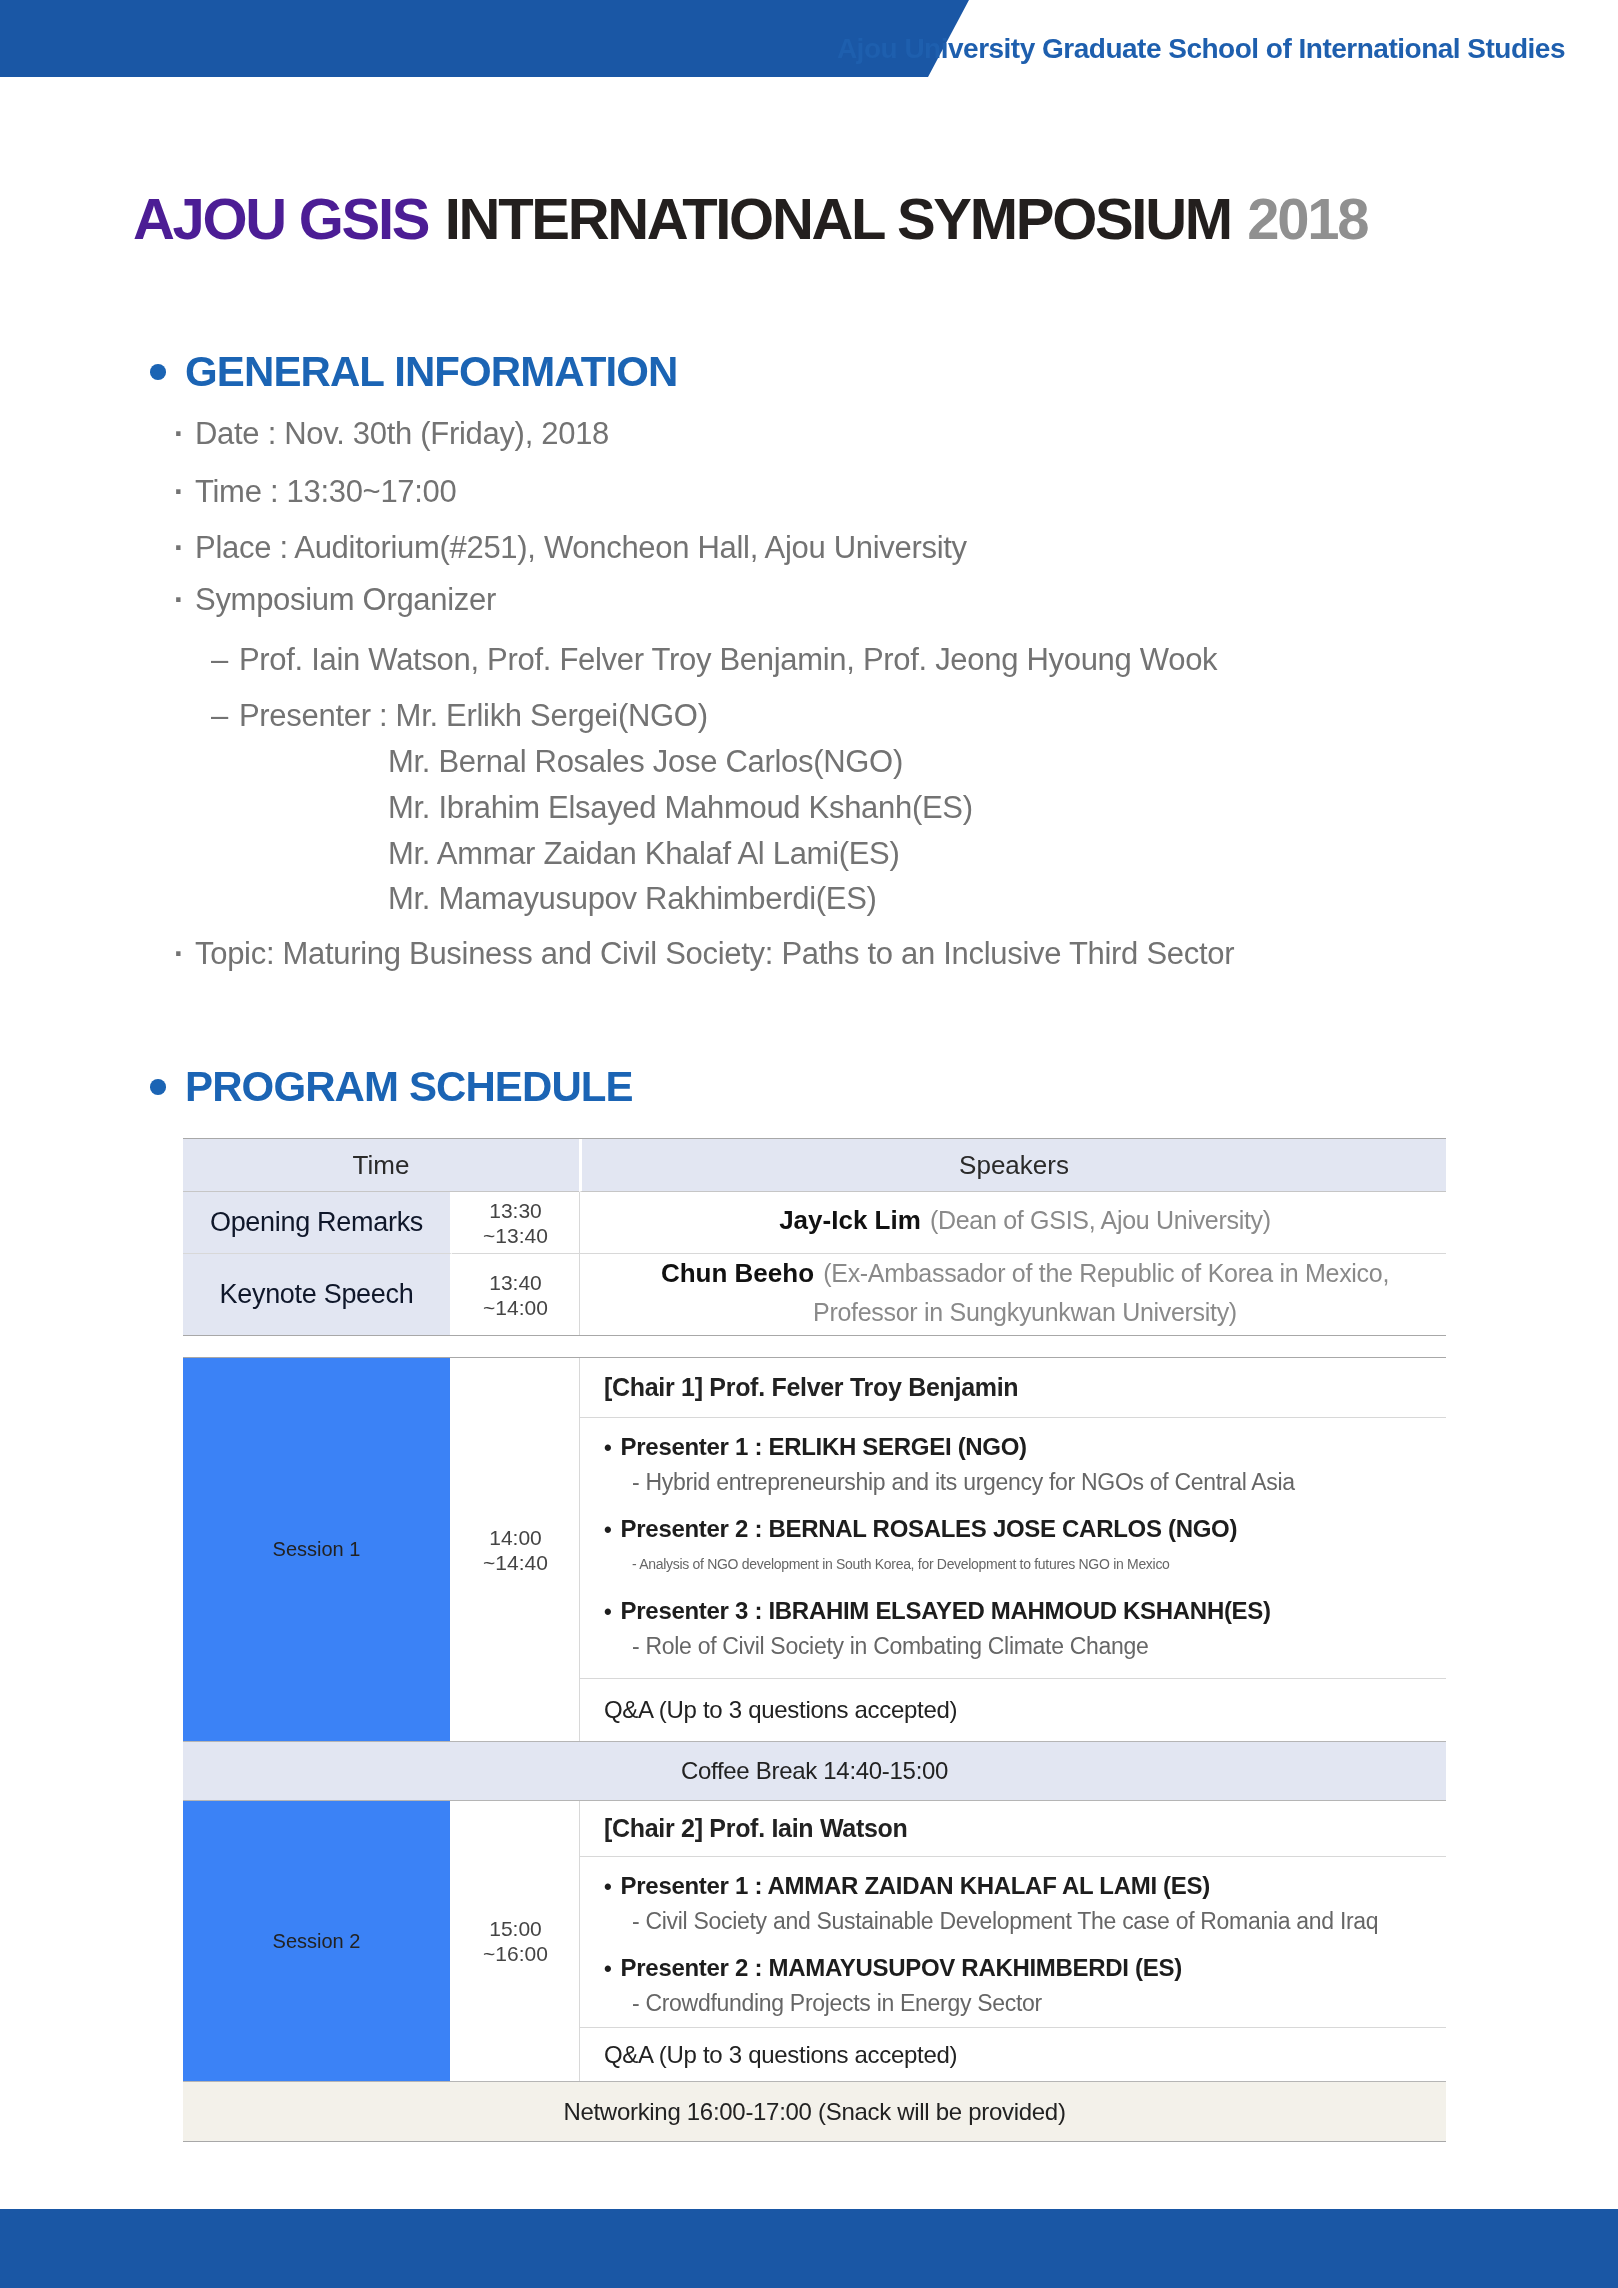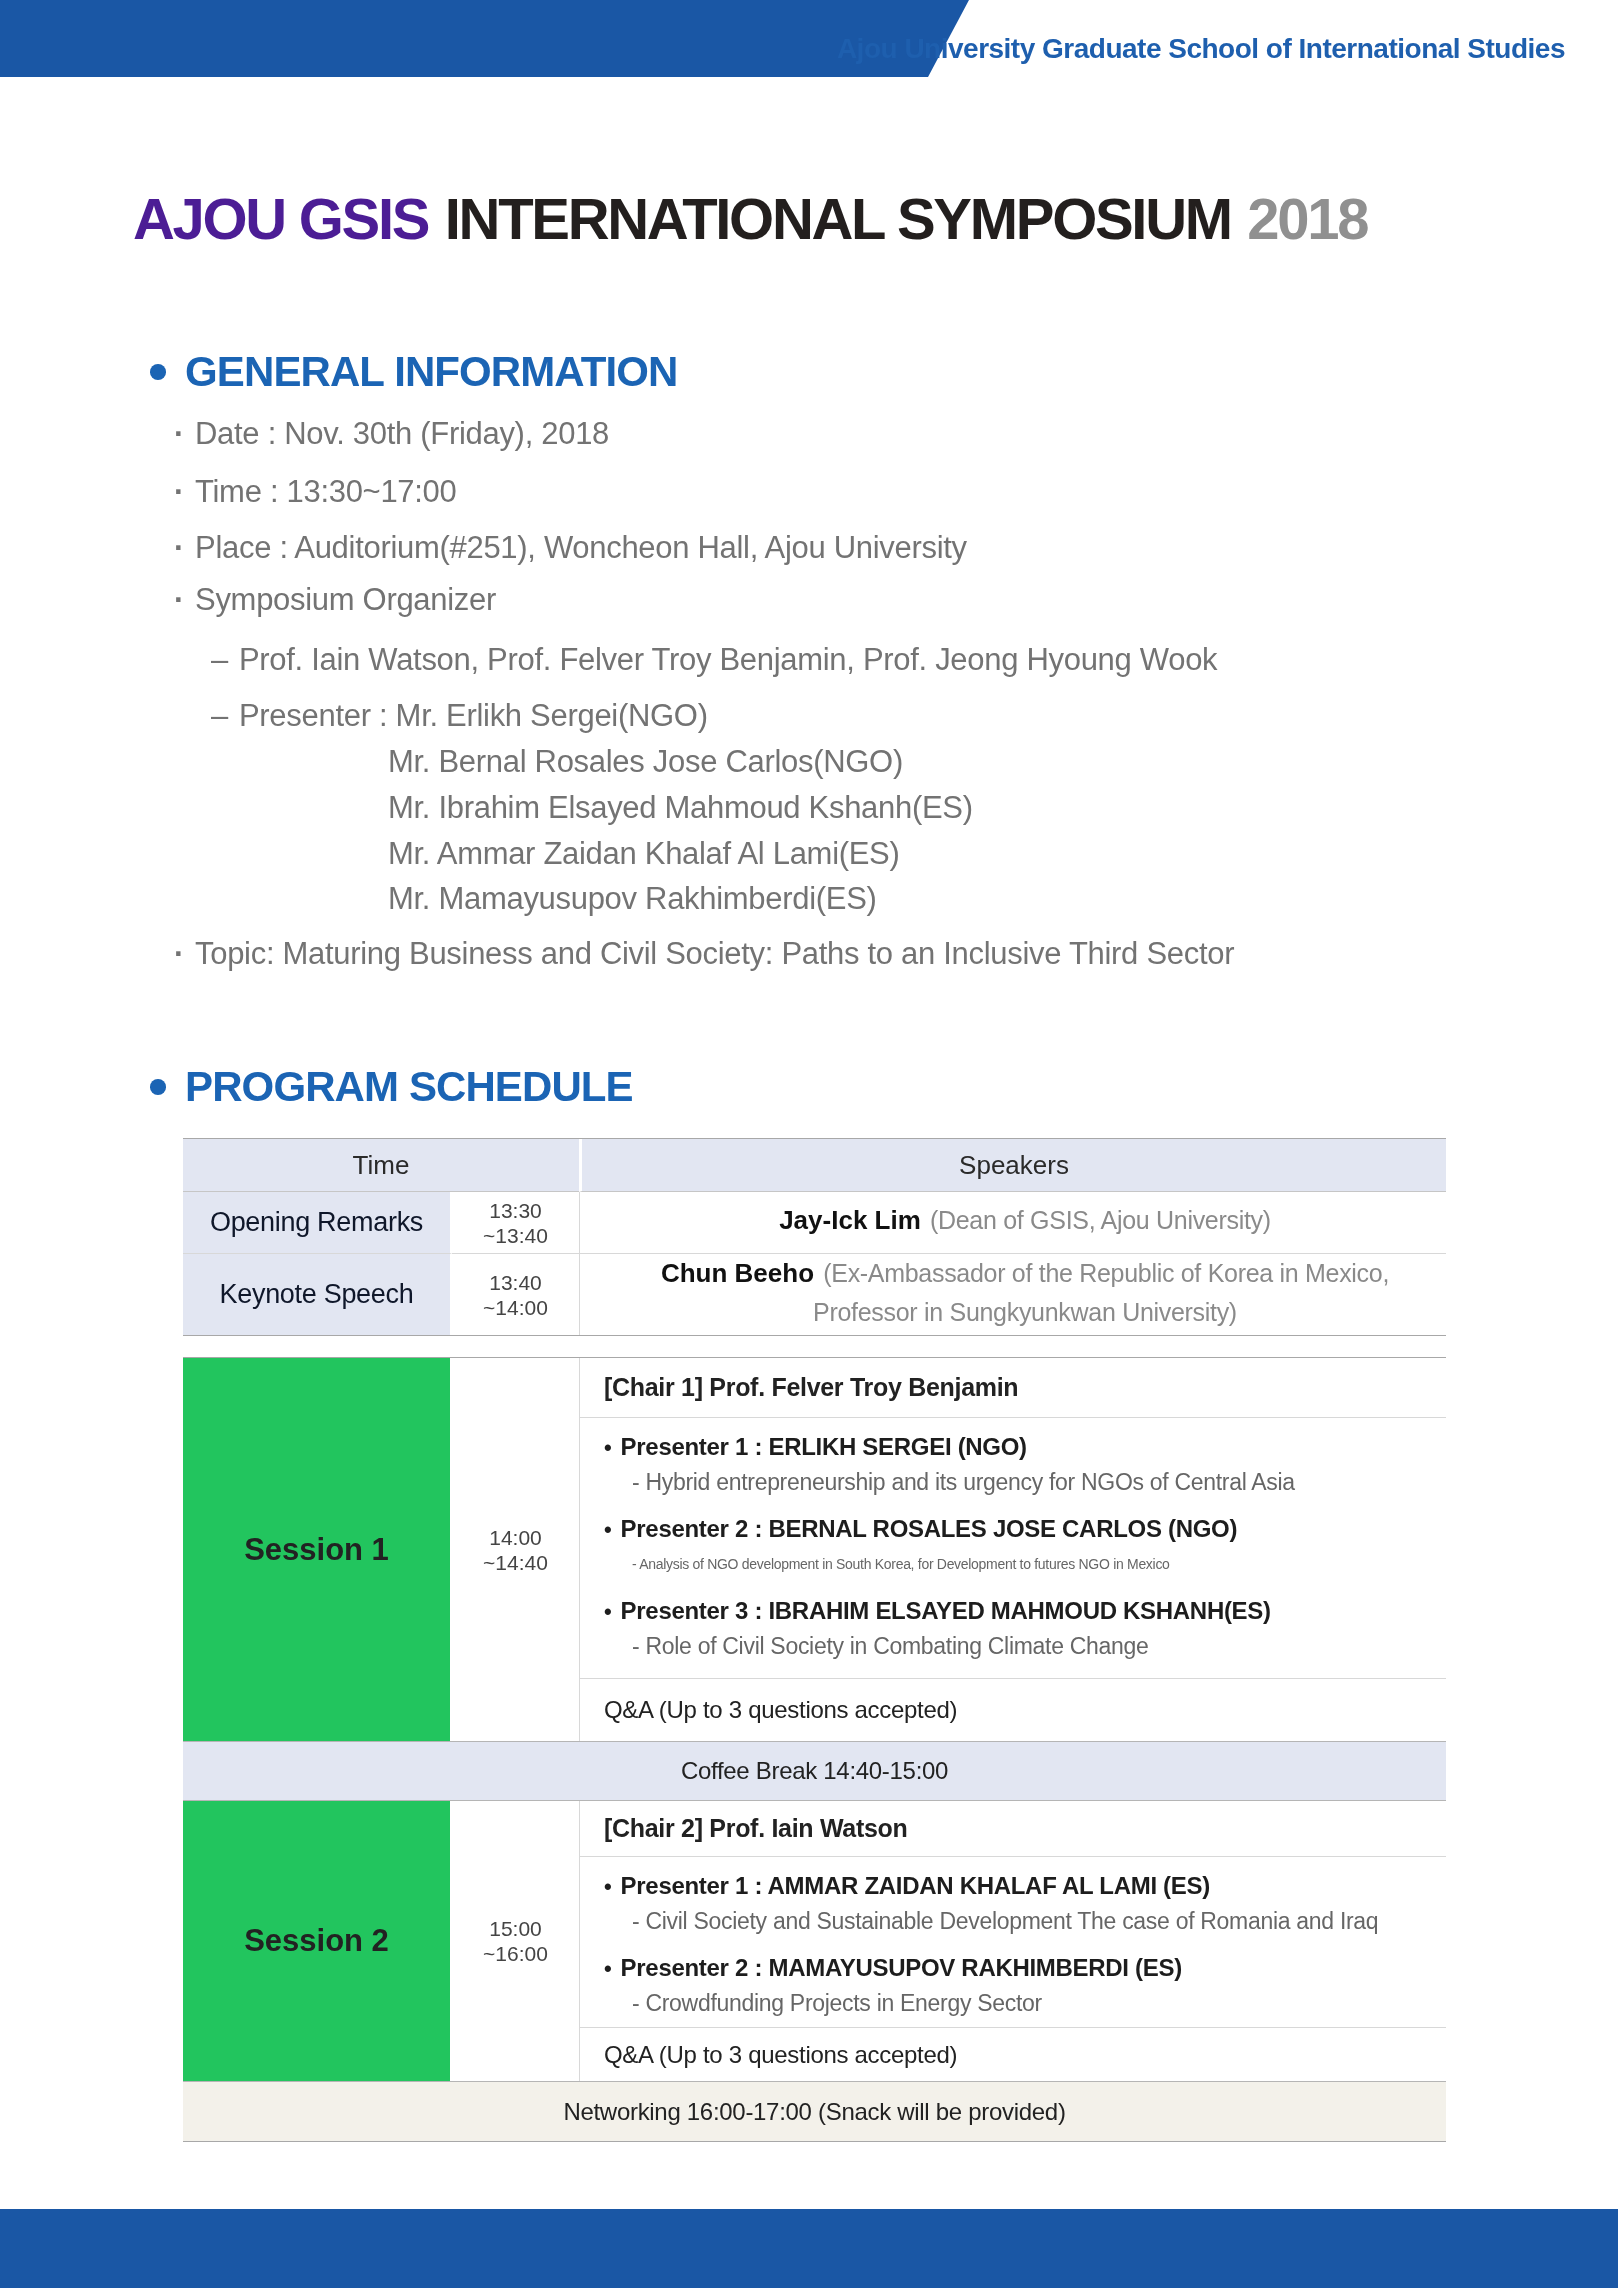--- a/index.html
+++ b/index.html
@@ -54,21 +54,21 @@
   .spk { border-left:1.8px solid #d8d8d8; background:#fff; padding-left:24px;
     display:flex; flex-direction:column; justify-content:center; white-space:nowrap; }
   .sname { font-size:26px; font-weight:700; color:#111; margin-right:9.2px; }
   .sdesc { font-size:25px; color:#8a8a8a; letter-spacing:-0.3px; }
   .spk .line { line-height:35px; }
 
   .blkB { position:absolute; top:219px; left:0; width:1263px;
     border-top:1.8px solid #a8a8a8; border-bottom:1.8px solid #a8a8a8; }
   .sess1 { height:383px; }
   .sess2 { height:280px; }
-  .sess .slabel { font-size:31px; color:#222; background:#22c55e; border-right:2.8px solid #ffffff;font-weight:bold; }
+  .sess .slabel { font-size:20px; color:#222; background:#3b82f6; border-right:2.8px solid #ffffff; }
   .scol { border-left:1.8px solid #d8d8d8; display:flex; flex-direction:column; background:#fff; }
   .chair { display:flex; align-items:center; padding-left:24px; font-size:25px; font-weight:600;
     color:#222; letter-spacing:-0.3px; white-space:nowrap; }
   .sess1 .chair { height:59px; } .sess2 .chair { height:55px; }
   .presBox { flex:1; border-top:1.8px solid #d8d8d8; border-bottom:1.8px solid #d8d8d8;
     padding:11px 0 0 24px; overflow:hidden; }
   .pt { font-size:24px; font-weight:600; color:#1d1d1d; line-height:35px;
     letter-spacing:-0.3px; white-space:nowrap; }
   .pt .b::after { content:"\2022"; font-size:22px; margin-right:9.2px; }
   .pd { font-size:23px; color:#666; line-height:35px; padding-left:28px;

